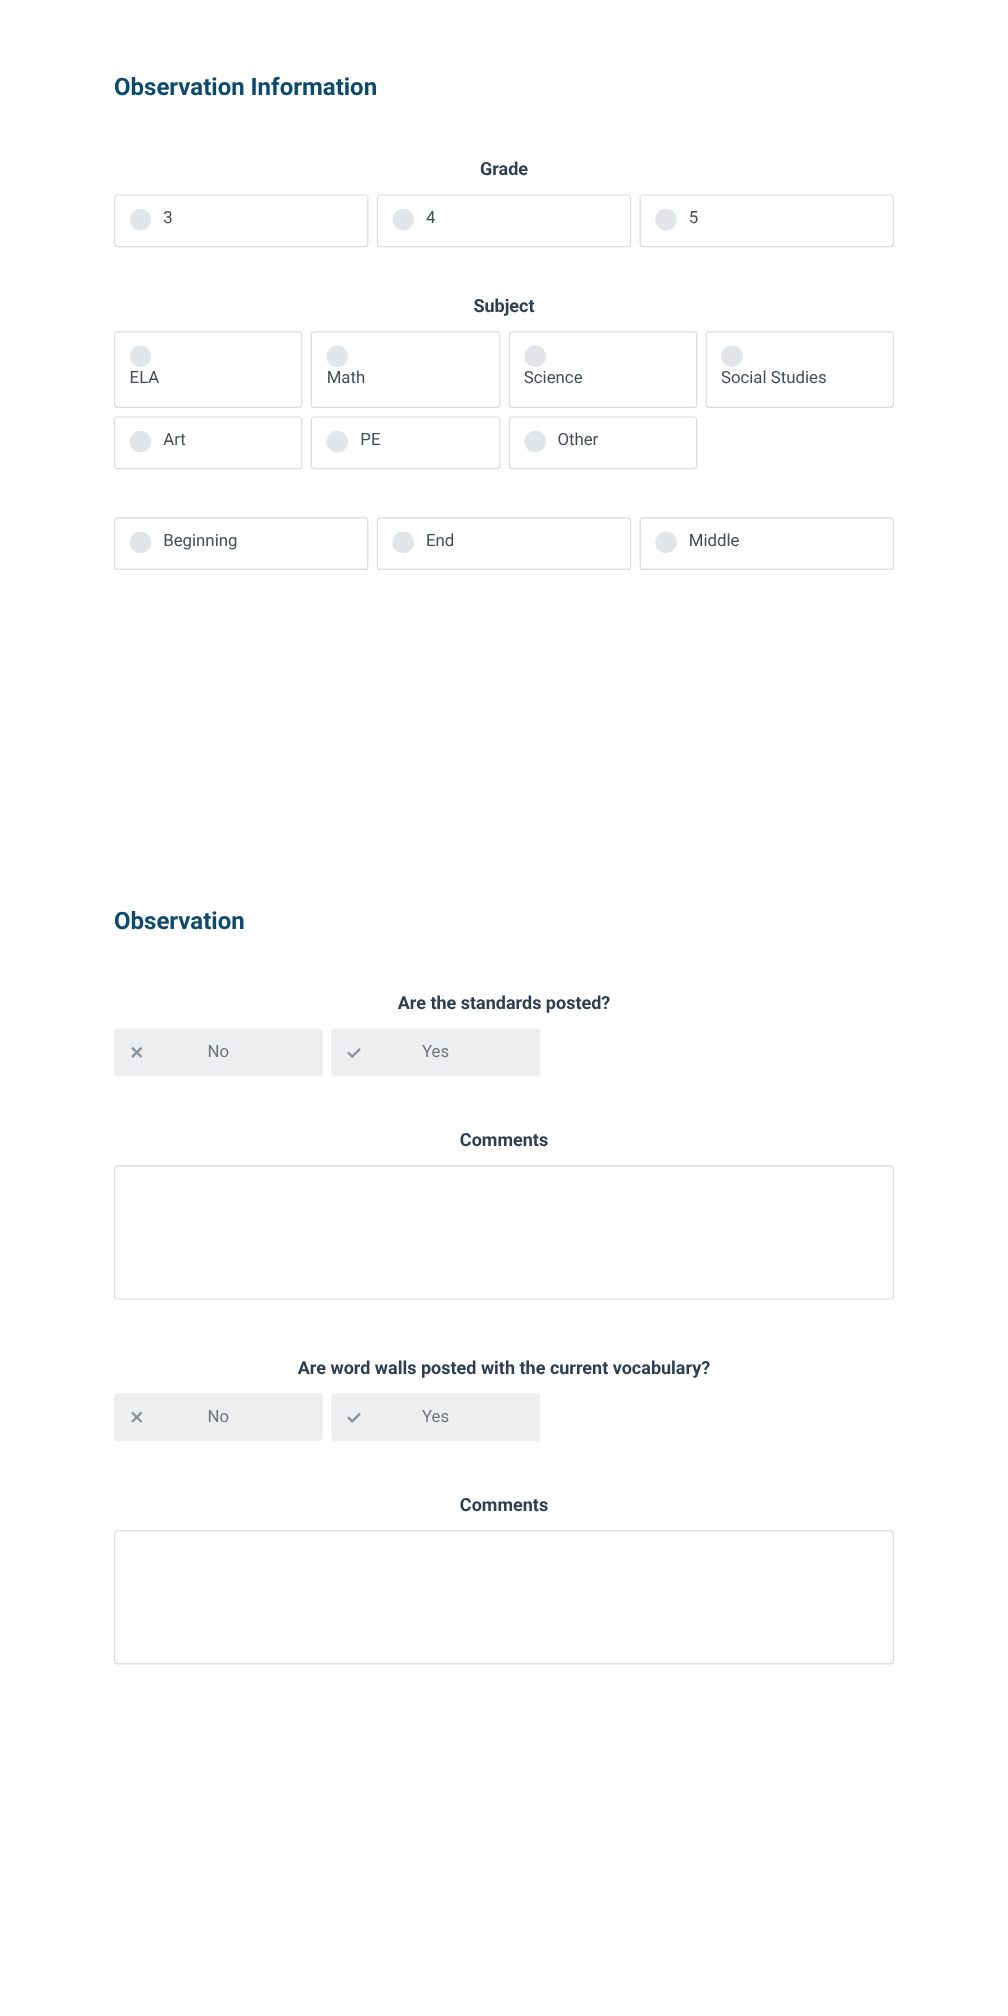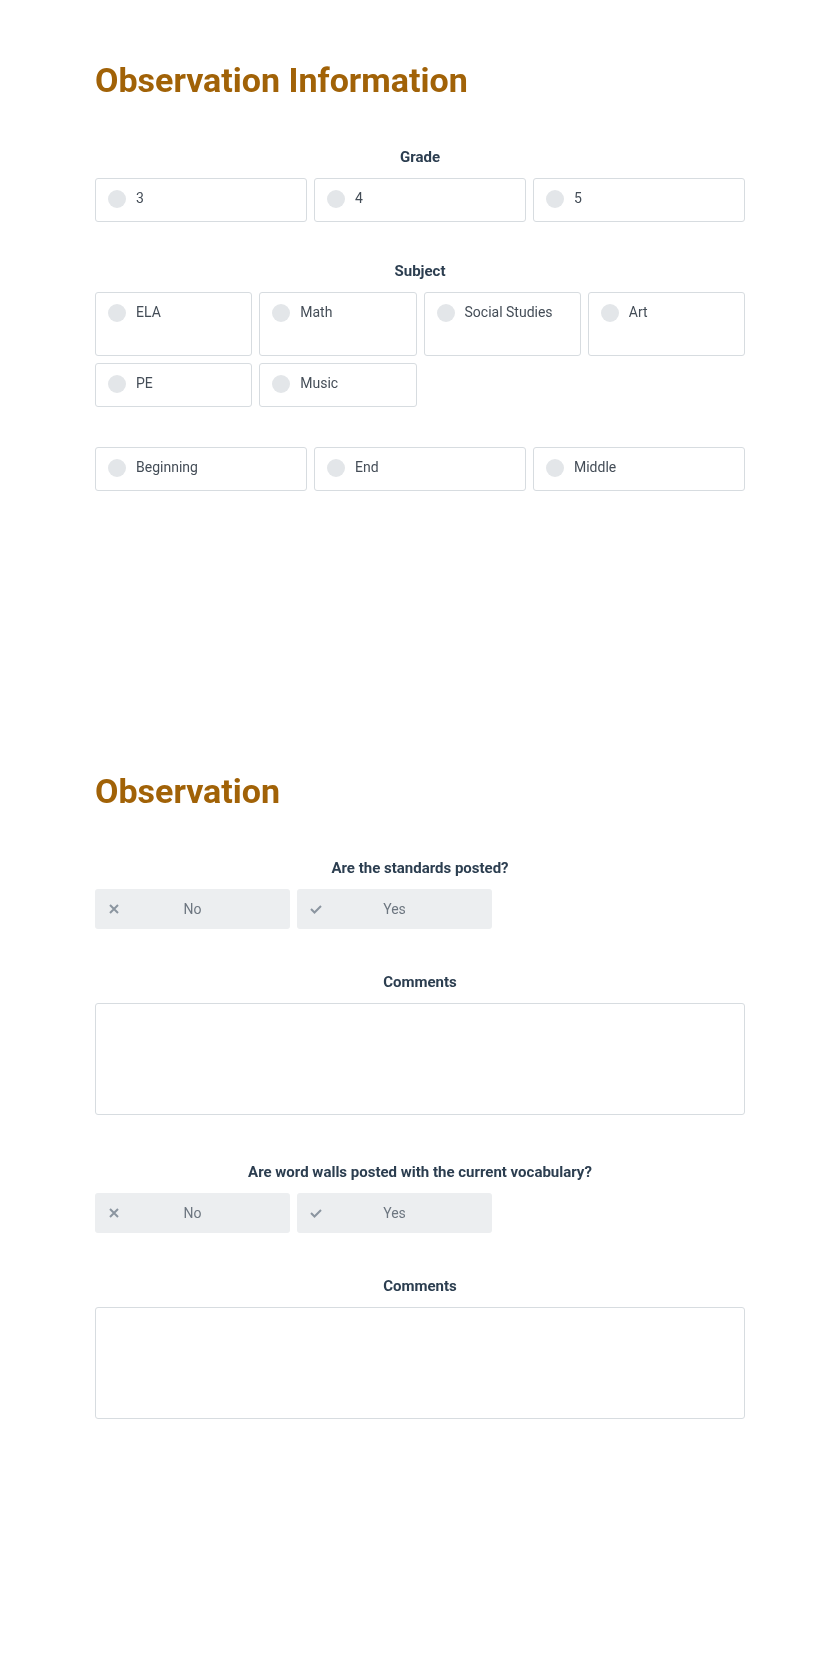--- a/index.html
+++ b/index.html
@@ -8,23 +8,23 @@
       padding: 0;
     }
     body {
       font-family: -apple-system, BlinkMacSystemFont, "Segoe UI", Roboto, "Helvetica Neue", Arial, sans-serif;
       background: #ffffff;
       color: #2c3e50;
       width: 840px;
       padding: 60px 95px 0 95px;
     }
     h1 {
-      font-size: 34px;
+      font-size: 20px;
       font-weight: 700;
-      color: #a16207;
+      color: #0c4a6e;
       margin-bottom: 48px;
     }
     .field-group {
       margin-bottom: 40px;
     }
     .field-label {
       font-size: 15px;
       font-weight: 700;
       color: #2c3e50;
       margin-bottom: 12px;
@@ -47,20 +47,21 @@
       border-radius: 3px;
       padding: 10px 12px;
       display: flex;
       align-items: flex-start;
       cursor: pointer;
       background: #ffffff;
       min-height: 44px;
     }
     .option-box.tall {
       min-height: 64px;
+      flex-direction: column;
     }
     .radio-circle {
       width: 18px;
       height: 18px;
       border-radius: 50%;
       background: #e3e6e9;
       flex-shrink: 0;
       margin-right: 10px;
       margin-top: 1px;
     }
@@ -70,21 +71,21 @@
       line-height: 1.3;
     }
     .section-gap {
       height: 240px;
     }
     .yesno-row {
       display: flex;
       gap: 7px;
     }
     .yesno-btn {
-      width: 195px;
+      width: 174px;
       height: 40px;
       background: #eceef0;
       border-radius: 3px;
       display: flex;
       align-items: center;
       cursor: pointer;
     }
     .yesno-icon {
       width: 30px;
       display: flex;
@@ -151,33 +152,37 @@
     <div class="option-box tall">
       <span class="radio-circle"></span>
       <span class="option-label">ELA</span>
     </div>
     <div class="option-box tall">
       <span class="radio-circle"></span>
       <span class="option-label">Math</span>
     </div>
     <div class="option-box tall">
       <span class="radio-circle"></span>
+      <span class="option-label">Science</span>
+    </div>
+    <div class="option-box tall">
+      <span class="radio-circle"></span>
       <span class="option-label">Social Studies</span>
     </div>
     <div class="option-box">
       <span class="radio-circle"></span>
       <span class="option-label">Art</span>
     </div>
     <div class="option-box">
       <span class="radio-circle"></span>
       <span class="option-label">PE</span>
     </div>
     <div class="option-box">
       <span class="radio-circle"></span>
-      <span class="option-label">Music</span>
+      <span class="option-label">Other</span>
     </div>
   </div>
 </div>
 
 <div class="field-group">
   <div class="options-grid cols-3">
     <div class="option-box">
       <span class="radio-circle"></span>
       <span class="option-label">Beginning</span>
     </div>

